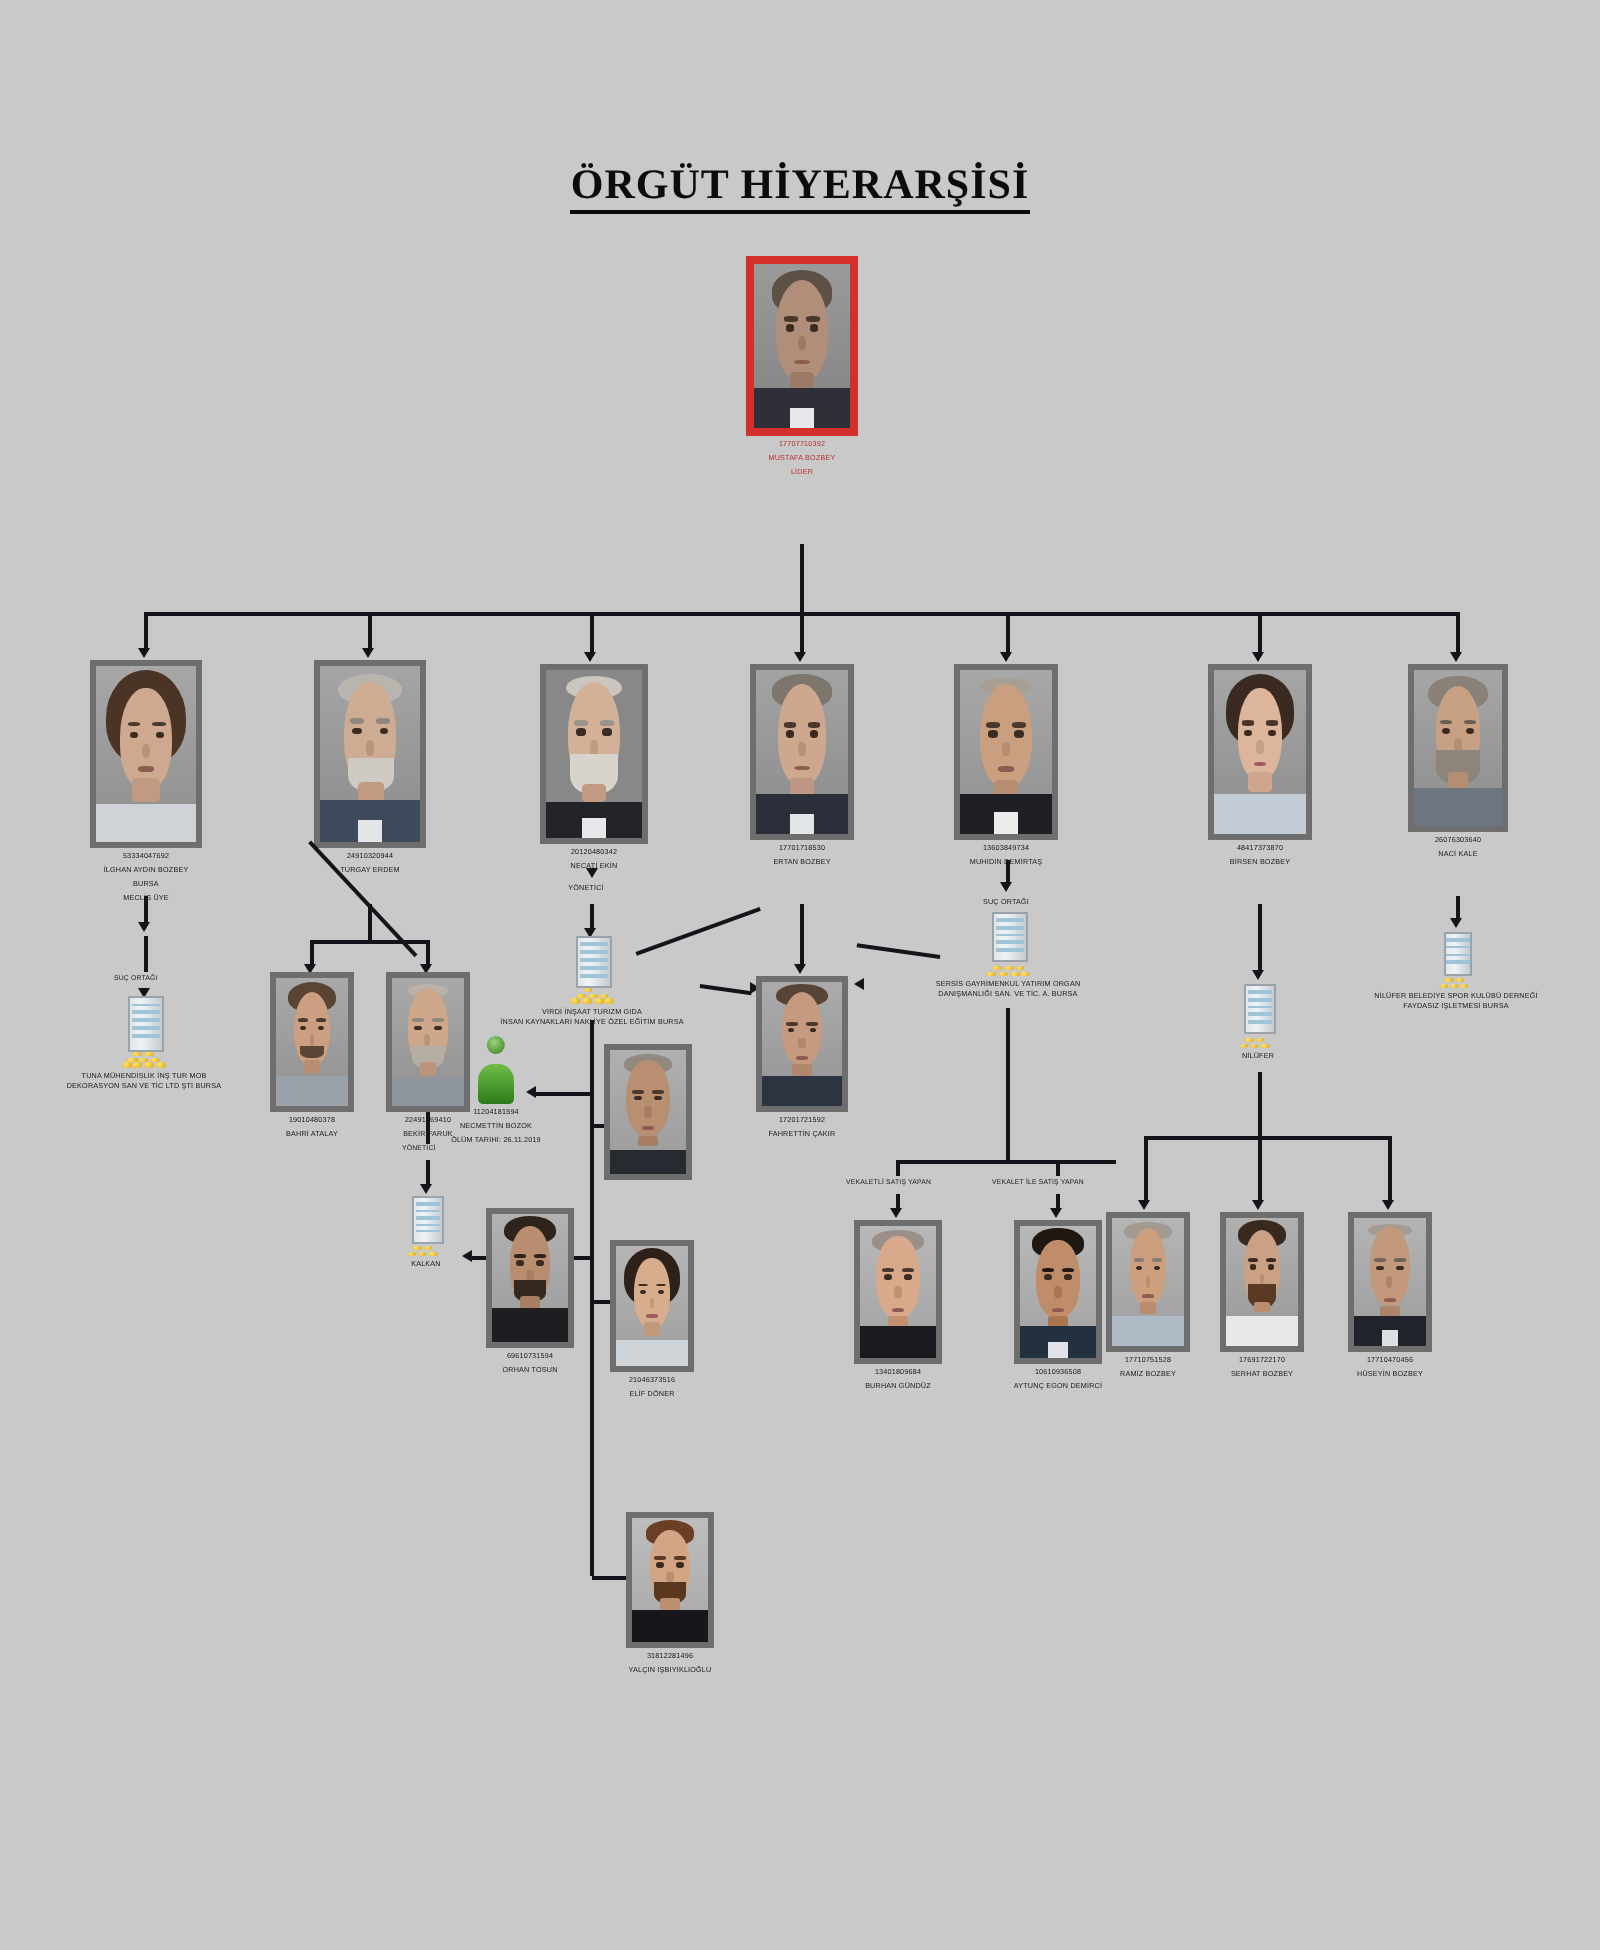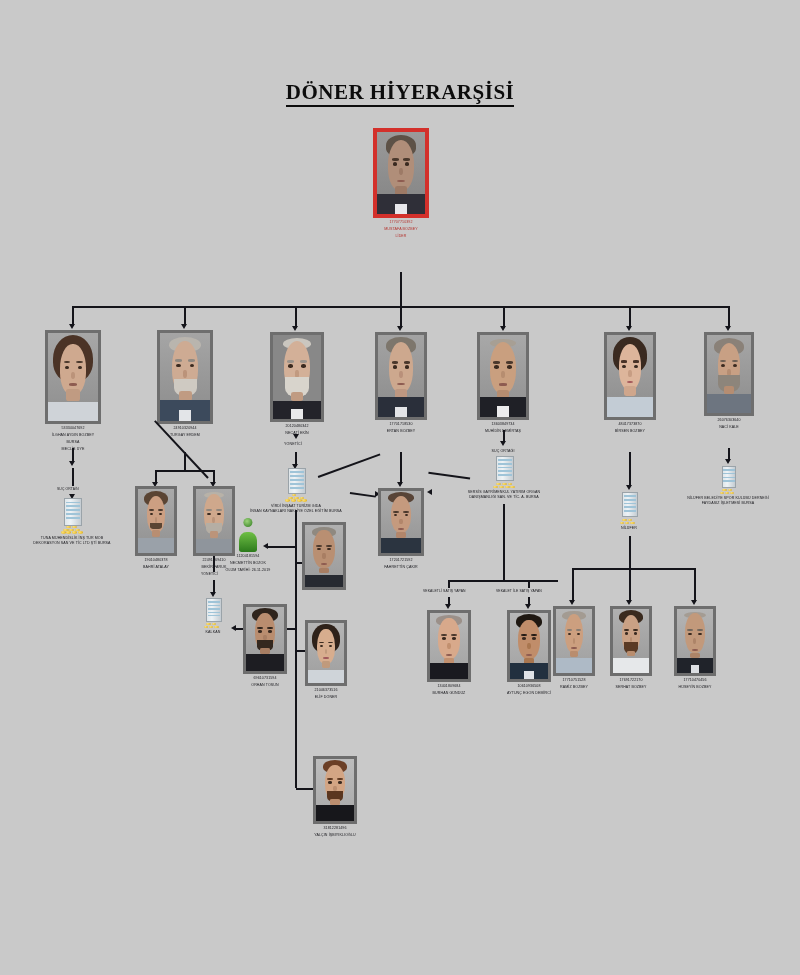--- a/index.html
+++ b/index.html
@@ -113,21 +113,21 @@
     white-space:nowrap;
     letter-spacing:.1px;
   }
 </style>
 </head>
 <body>
 
 <div id="canvas">
 
   <div class="title">
-    <span>DÖNER HİYERARŞİSİ</span>
+    <span>ÖRGÜT HİYERARŞİSİ</span>
   </div>
 
   <div class="node" style="left:368px;top:128px;width:66px;">
     <div class="photo leader" style="width:48px;height:82px;">
       <div class="face">
         <div class="bg" style="background:linear-gradient(180deg,#9a9a9a,#838383);"></div>
         <div class="hair" style="left:18%;top:4%;width:64%;height:26%;background:#5d5146;"></div>
         <div class="skin" style="left:22%;top:10%;width:56%;height:62%;background:#b08e79;"></div>
         <div class="brow" style="left:31%;top:32%;width:14%;height:3%;"></div>
         <div class="brow" style="left:55%;top:32%;width:14%;height:3%;"></div>

